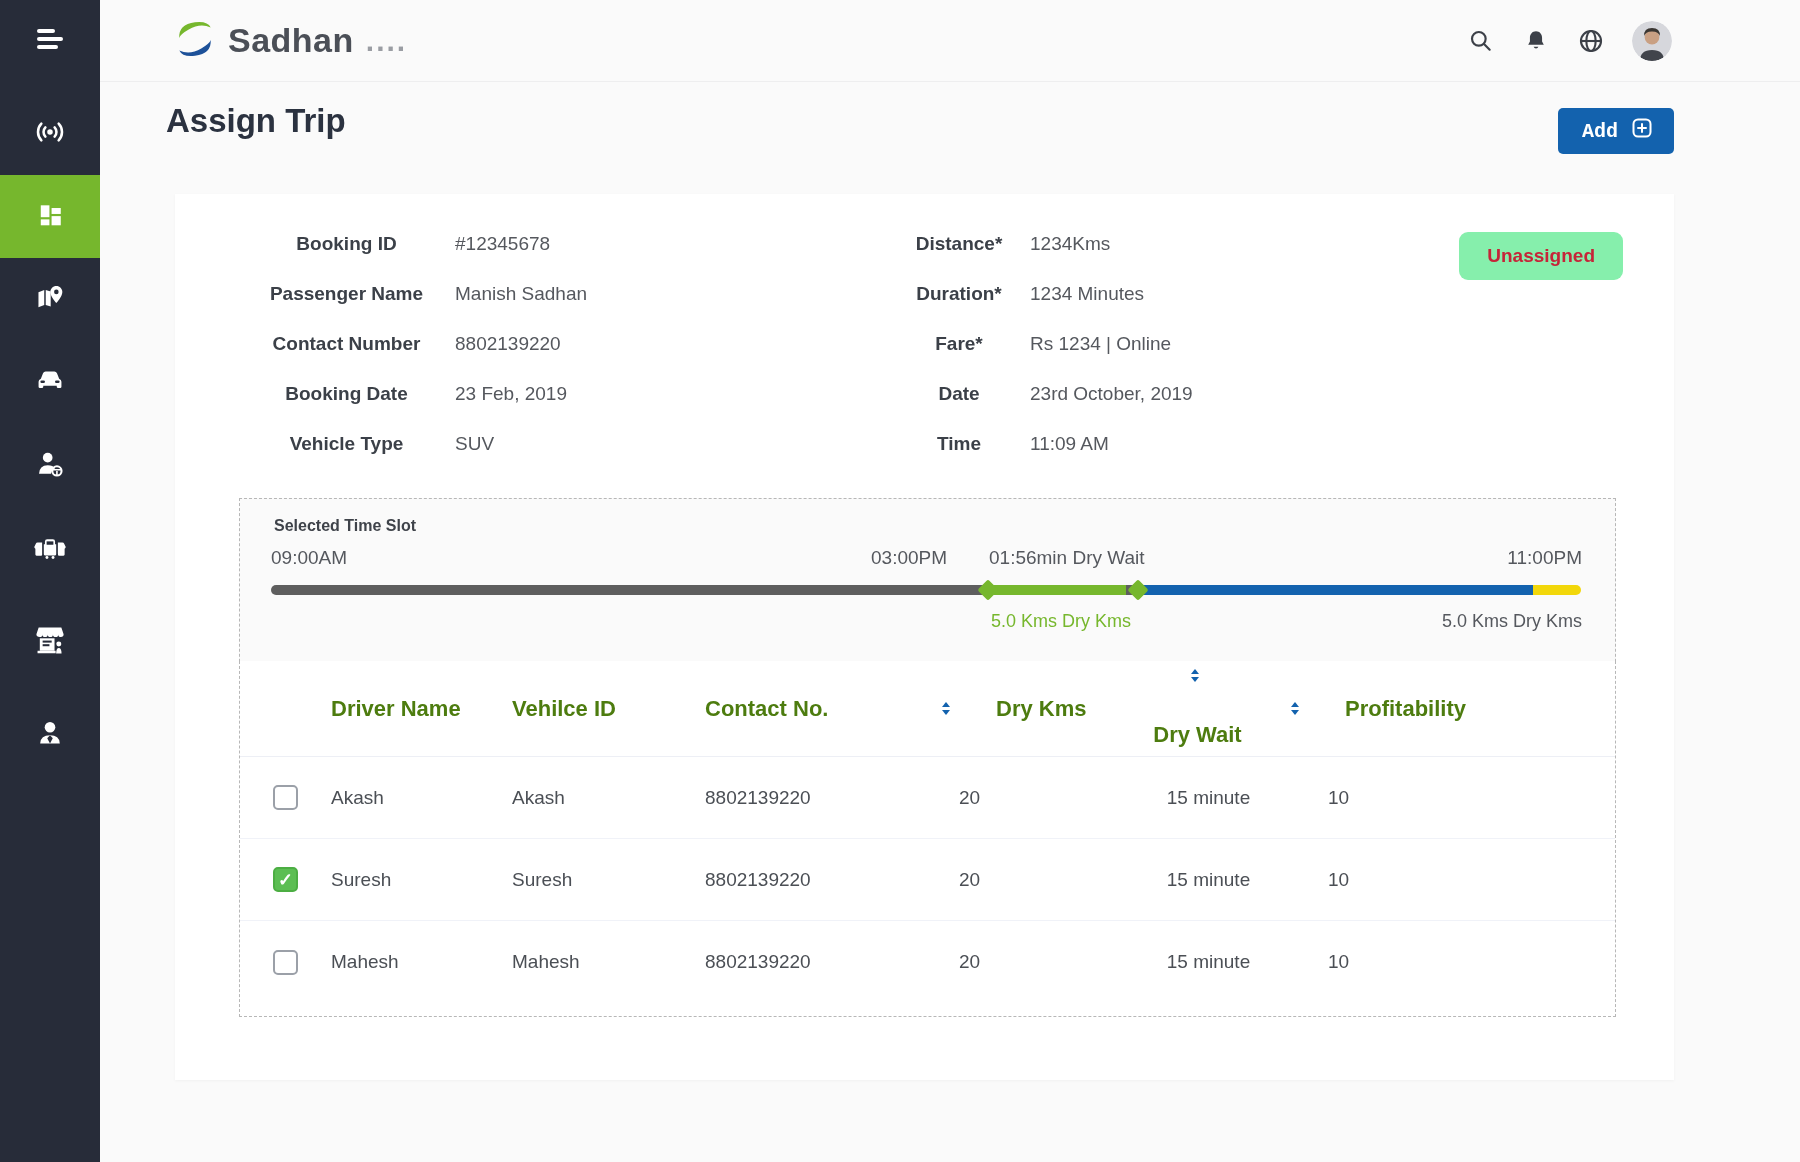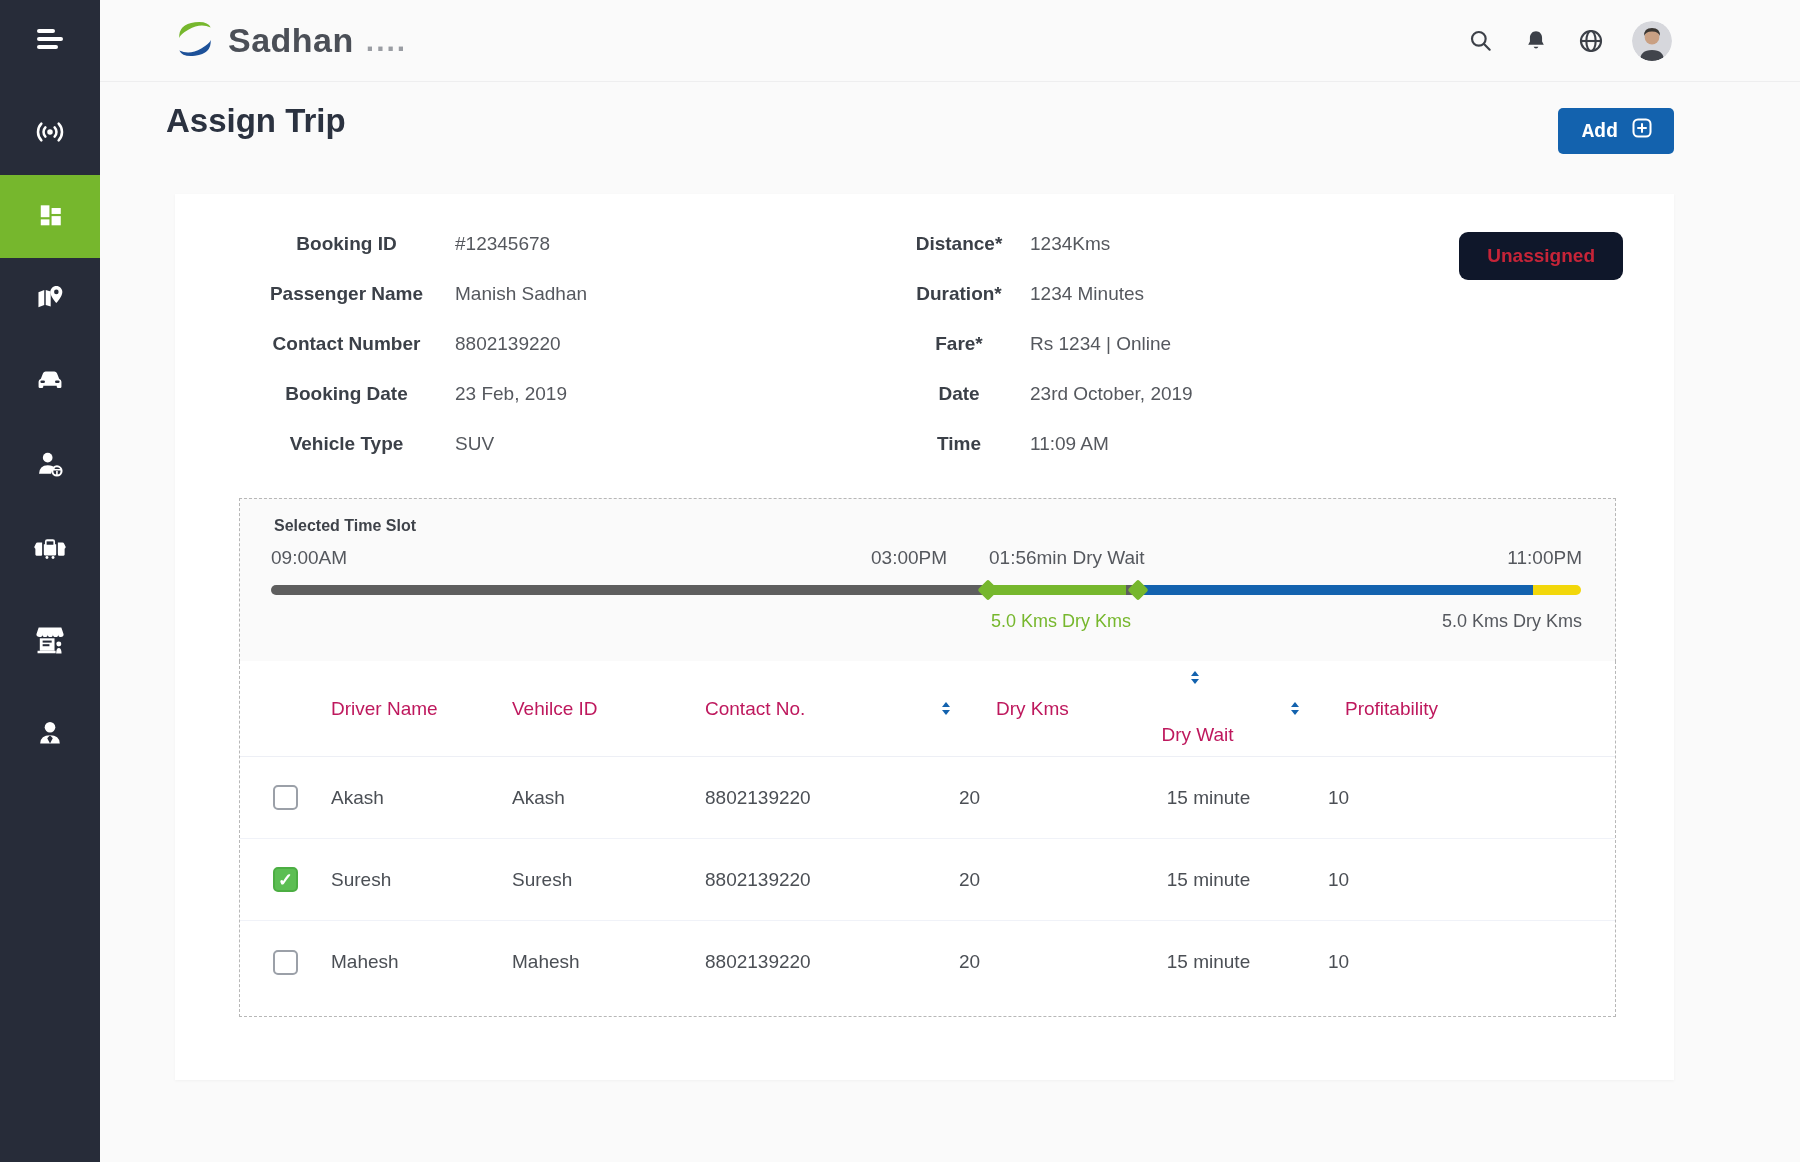--- a/index.html
+++ b/index.html
@@ -30,21 +30,21 @@
 
   .card { position:absolute; left:75px; top:112px; width:1499px; height:886px; background:#FFFFFF; box-shadow:0 1px 3px rgba(0,0,0,0.04); }
 
   
   .booking-left { position:absolute; left:63px; top:25px; }
   .booking-right { position:absolute; left:713px; top:25px; }
   .b-row { display:flex; align-items:center; height:50px; }
   .b-label { width:217px; font-size:19px; font-weight:700; color:#3B4048;text-align:center; }
   .booking-right .b-label { width:142px; }
   .b-value { font-size:19px; color:#55585E; }
-  .status-badge { position:absolute; right:51px; top:38px; height:48px; padding:0 28px; background:#0f172a; color:#C62438; font-size:19px; font-weight:700; border-radius:9px; display:flex; align-items:center; }
+  .status-badge { position:absolute; right:51px; top:38px; height:48px; padding:0 28px; background:#86efac; color:#C62438; font-size:19px; font-weight:700; border-radius:9px; display:flex; align-items:center; }
 
   
   .slotbox { position:absolute; left:64px; top:304px; width:1377px; height:199px; border:1px dashed #B7B7B7; background:#FAFAFA; }
   .slot-title { position:absolute; left:34px; top:18px; font-size:16px; font-weight:700; color:#3F434A; }
   .slot-time { position:absolute; top:48px; font-size:19px; color:#55585E; }
   .t-start { left:31px; }
   .t-mid { left:631px; }
   .t-wait { left:749px; }
   .t-end { right:33px; }
   .track { position:absolute; left:31px; right:34px; top:86px; height:10px; border-radius:5px; display:flex; overflow:visible; }
@@ -66,21 +66,21 @@
   .thead { display:flex; align-items:center; height:96px; border-bottom:1px solid #EDEFF5; }
   .trow { display:flex; align-items:center; height:82px; border-bottom:1px solid #F0F2F8; }
   .trow:last-child { border-bottom:none; }
   .col-check { width:91px; display:flex; align-items:center; padding-left:33px; }
   .col-driver { width:181px; }
   .col-vehicle { width:193px; }
   .col-contact { width:237px; }
   .col-drykms { width:162px; display:flex; align-items:center; }
   .col-drywait { width:187px; display:flex; align-items:center;flex-direction:column; }
   .col-profit { flex:1; display:flex; align-items:center; }
-  .th { font-size:19px; font-weight:400; color:#be185d; cursor:default; }
+  .th { font-size:22px; font-weight:700; color:#4d7c0f; cursor:default; }
   .th.sortable { cursor:pointer;gap:40px; }
   .td { font-size:19px; color:#4B4F55; }
   .pad-kms { padding-left:17px; }
   .pad-wait { padding-left:22px; }
   .pad-prof { padding-left:37px; }
   .sort { display:flex; flex-direction:column; align-items:center; gap:3px; margin-right:6px; }
   .sort .up { width:0; height:0; border-left:4px solid transparent; border-right:4px solid transparent; border-bottom:5px solid #1362AE; }
   .sort .down { width:0; height:0; border-left:4px solid transparent; border-right:4px solid transparent; border-top:5px solid #1362AE; }
   .cb { width:25px; height:25px; border:2px solid #9BA0A8; border-radius:5px; background:#fff; cursor:pointer; display:flex; align-items:center; justify-content:center; }
   .cb.checked { background:#5CBE53; border-color:#4CAE43; }

